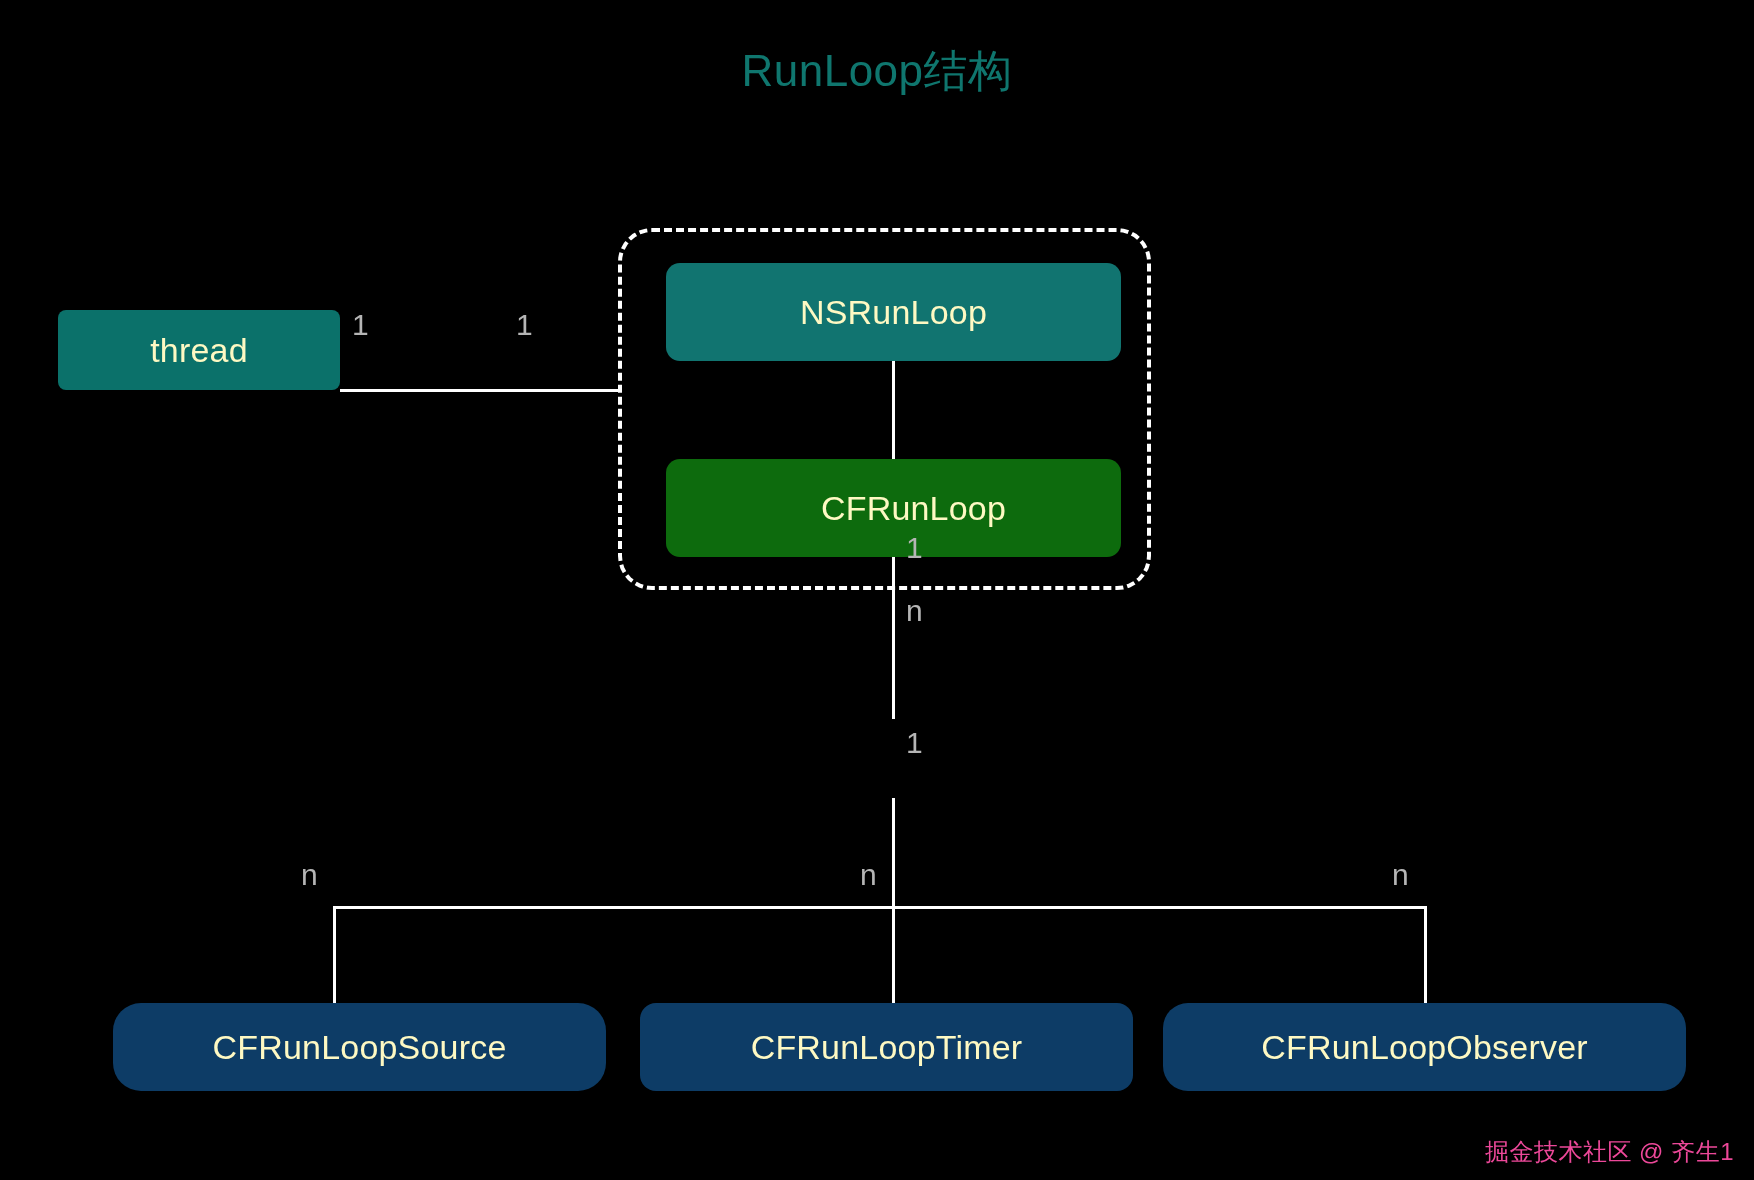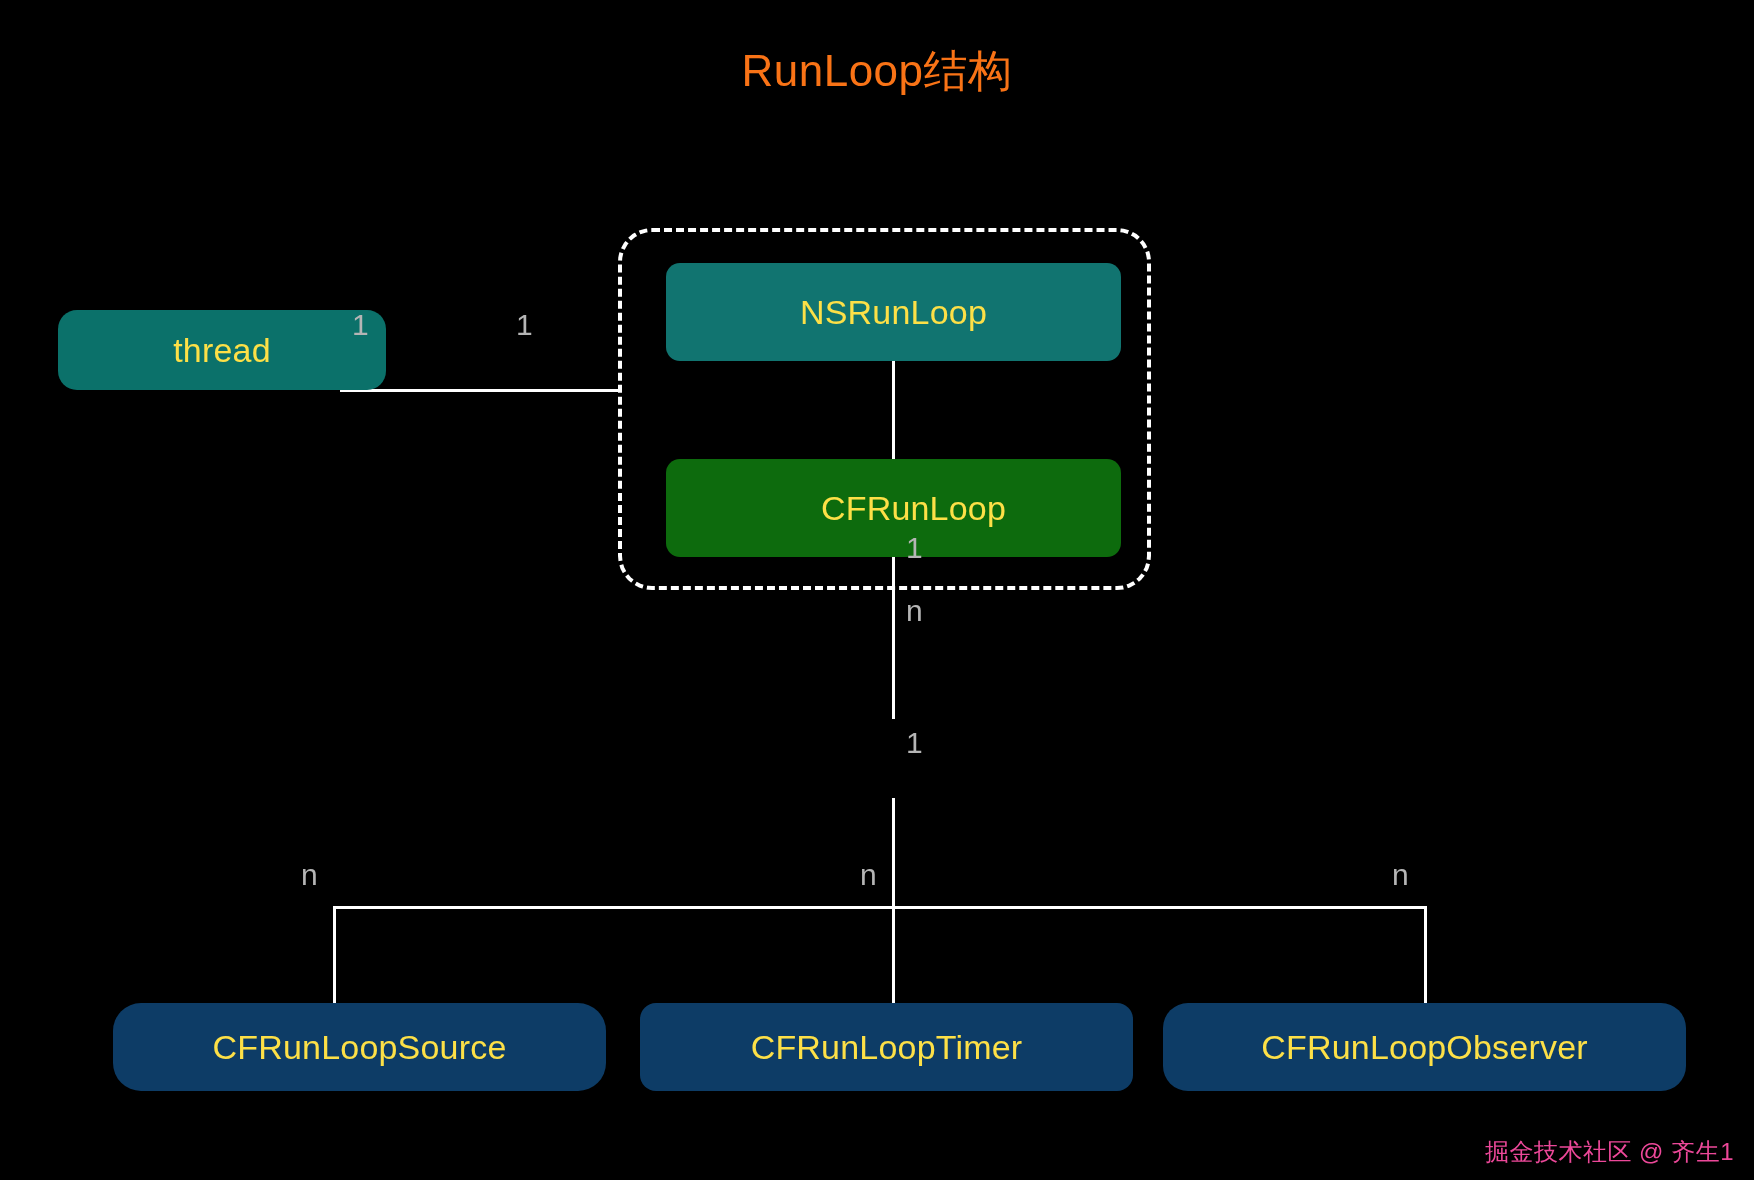--- a/index.html
+++ b/index.html
@@ -5,35 +5,35 @@
 <style>
   html,body{margin:0;padding:0;background:#000;}
   body{
     font-family:"Liberation Sans","DejaVu Sans",sans-serif;
     width:1754px;height:1180px;overflow:hidden;position:relative;
   }
   #canvas{position:relative;width:1754px;height:1180px;background:#000000;}
 
   .title{
     position:absolute;left:0;top:42px;width:1754px;text-align:center;
-    color:#f97316;font-size:44px;font-weight:400;letter-spacing:0.5px;
+    color:#0f766e;font-size:44px;font-weight:400;letter-spacing:0.5px;
     white-space:nowrap;
   }
 
   .node{
     position:absolute;display:flex;align-items:center;justify-content:center;
-    color:#fde047;text-align:center;border-radius:14px;
+    color:#fef9c3;text-align:center;border-radius:14px;
     font-weight:400;letter-spacing:0.2px;z-index:5;
     box-sizing:border-box;
   }
 
   
   #node-thread{
-    left:58px;top:310px;width:328px;height:80px;
-    background:#0b716a;border-radius:19px;font-size:34px;
+    left:58px;top:310px;width:282px;height:80px;
+    background:#0b716a;border-radius:8px;font-size:34px;
   }
   #node-nsrunloop{
     left:666px;top:263px;width:455px;height:98px;
     background:#117470;border-radius:14px;font-size:34px;
   }
   #node-cfrunloop{
     left:666px;top:459px;width:455px;height:98px;
     background:#0d6b0d;border-radius:14px;font-size:34px;padding-left:40px;
   }
   #node-cfrunloopmode{

